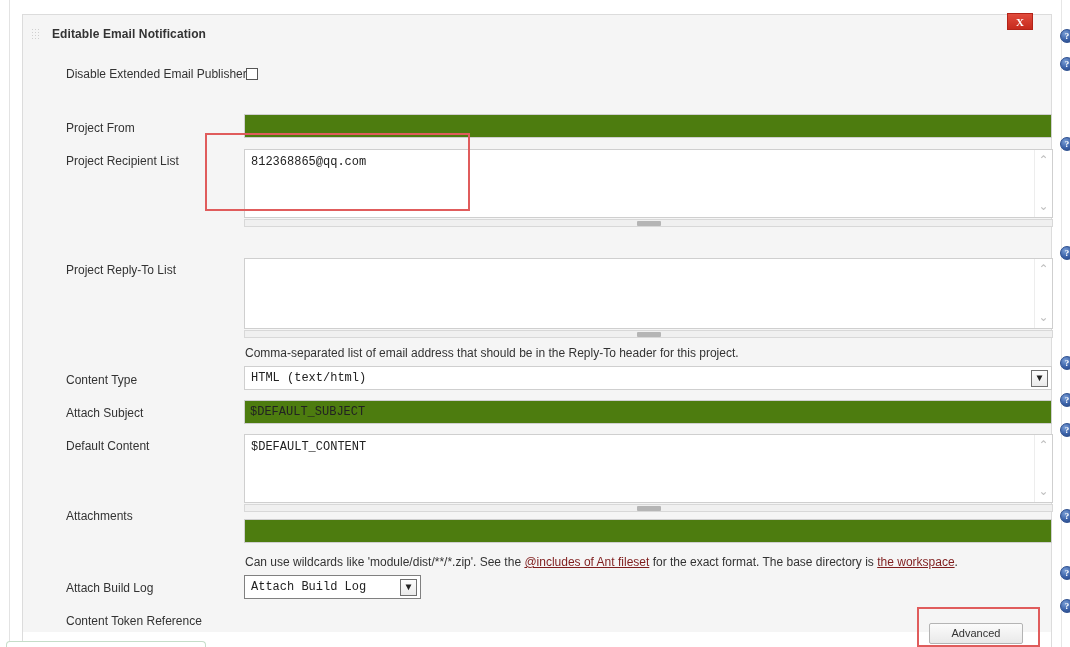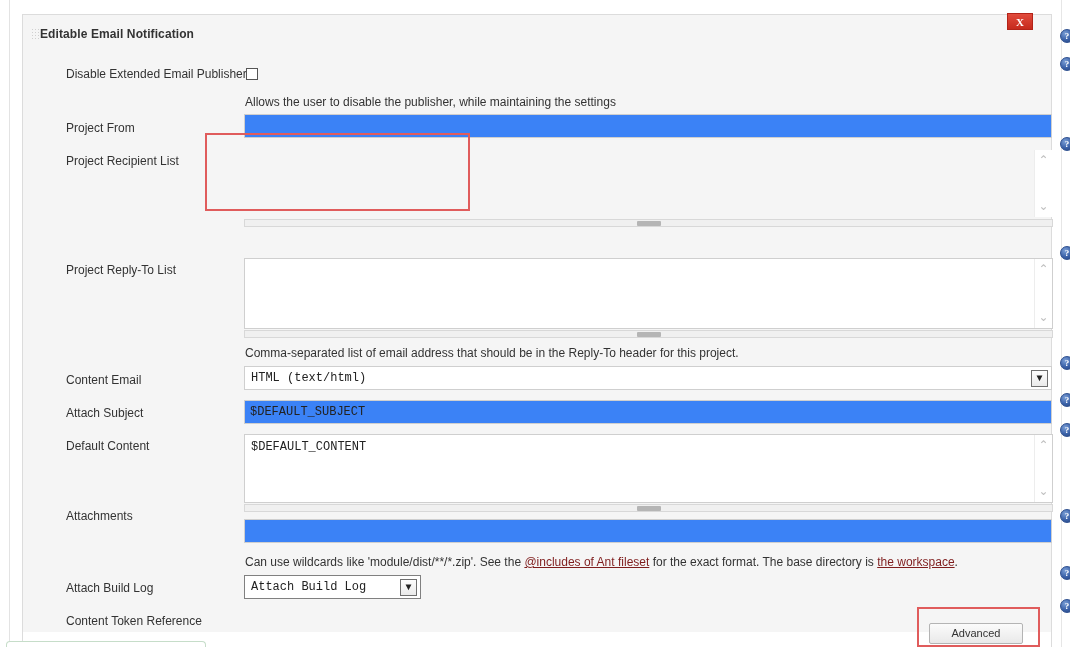--- a/index.html
+++ b/index.html
@@ -51,21 +51,21 @@
     box-sizing: border-box;
   }
 
   
   .panel-title-row {
     position: absolute;
     left: 8px;
     top: 12px;
     display: flex;
     align-items: center;
-    gap: 0;
+    gap: 12px;
   }
   .drag-grip {
     width: 9px;
     height: 12px;
     background-image:
       radial-gradient(#c9c9c9 45%, transparent 46%);
     background-size: 3px 3px;
     background-position: 0 0;
     opacity: .85;
   }
@@ -134,21 +134,21 @@
     cursor: pointer;
     font-family: "Liberation Serif", serif;
   }
 
   
   .text-input {
     position: absolute;
     left: 221px;
     width: 808px;
     height: 24px;
-    background: #3b82f6;
+    background: #4d7c0f;
     border: 1px solid #cfcfcf;
     box-sizing: border-box;
     font-family: "Liberation Mono", monospace;
     font-size: 12px;
     color: #222222;
     padding: 0 5px;
     line-height: 22px;
     white-space: nowrap;
     overflow: hidden;
   }
@@ -327,48 +327,48 @@
 
   <div class="panel">
 
     <div class="panel-title-row">
       <span class="drag-grip"></span>
       <span class="panel-title">Editable Email Notification</span>
     </div>
 
     <div class="field-label" style="top:52px;text-align:center;">Disable Extended Email Publisher</div>
     <div class="checkbox" style="left:223px; top:53px;"></div>
-    <div class="help-text" style="top:80px;">Allows the user to disable the publisher, while maintaining the settings</div>
 
     <div class="field-label" style="top:106px;">Project From</div>
     <div class="text-input" style="top:99px;"></div>
 
     <div class="field-label" style="top:139px;">Project Recipient List</div>
     <div class="ta-wrap" style="top:134px; height:78px;">
+      <div class="ta-box">812368865@qq.com</div>
       <div class="ta-scroll">
         <div class="arw up">⌃</div>
         <div class="arw dn">⌄</div>
       </div>
       <div class="ta-track"></div>
       <div class="ta-grip"></div>
     </div>
 
     <div class="field-label" style="top:248px;">Project Reply-To List</div>
     <div class="ta-wrap" style="top:243px; height:80px;">
       <div class="ta-box"></div>
       <div class="ta-scroll">
         <div class="arw up">⌃</div>
         <div class="arw dn">⌄</div>
       </div>
       <div class="ta-track"></div>
       <div class="ta-grip"></div>
     </div>
     <div class="help-text" style="top:331px;">Comma-separated list of email address that should be in the Reply-To header for this project.</div>
 
-    <div class="field-label" style="top:358px;">Content Email</div>
+    <div class="field-label" style="top:358px;">Content Type</div>
     <div class="select" style="left:221px; top:351px; width:808px; height:24px;">
       <span>HTML (text/html)</span>
       <span class="sel-arrow">▼</span>
     </div>
 
     <div class="field-label" style="top:391px;">Attach Subject</div>
     <div class="text-input" style="top:385px;">$DEFAULT_SUBJECT</div>
 
     <div class="field-label" style="top:424px;">Default Content</div>
     <div class="ta-wrap" style="top:419px; height:78px;">

